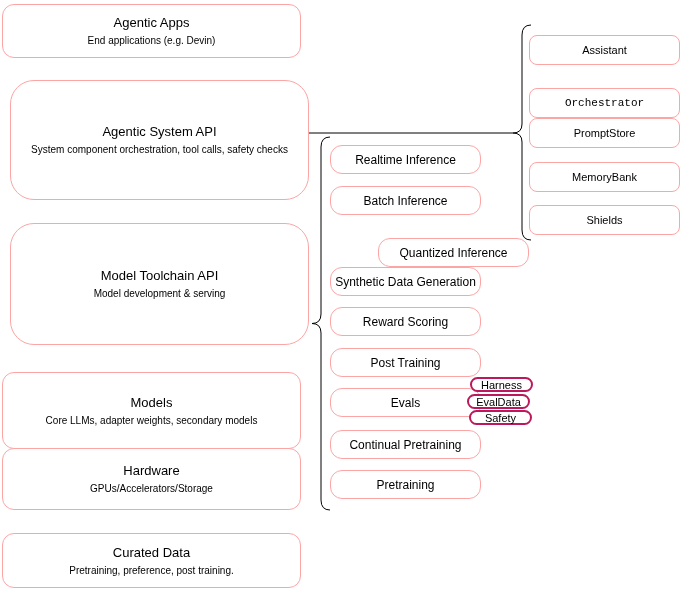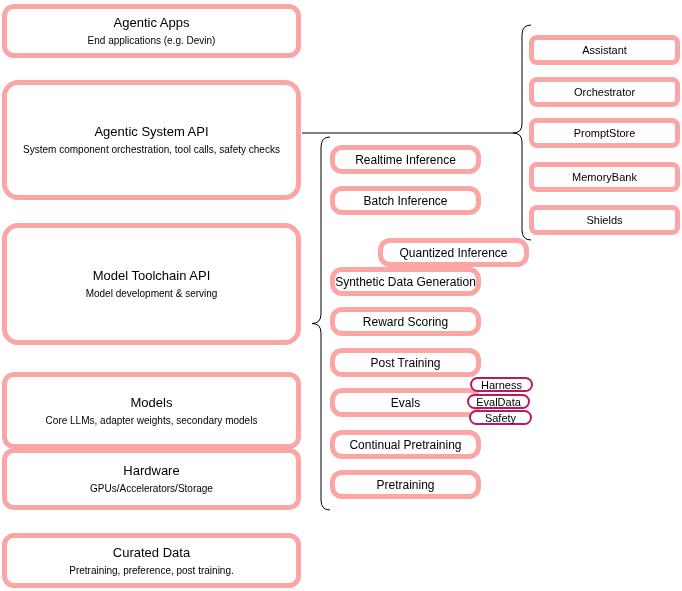--- a/index.html
+++ b/index.html
@@ -13,32 +13,32 @@
     overflow: hidden;
   }
   svg.wires {
     position: absolute;
     left: 0; top: 0;
     width: 682px; height: 591px;
     z-index: 1;
   }
   .node {
     position: absolute;
-    border: 5px solid #fca5a5;
+    border: 1px solid #fca5a5;
     background: #ffffff;
     box-sizing: border-box;
     display: flex;
     flex-direction: column;
     align-items: center;
     justify-content: center;
     text-align: center;
     z-index: 2;
   }
   .lcol { left: 2px; width: 299px; }
-  .r-lg { border-radius: 16px; }
+  .r-lg { border-radius: 24px; margin-left: 8px; }
   .r-md { border-radius: 12px; }
   .node .title { font-size: 13px; line-height: 15px; white-space: nowrap; }
   .node .subtitle { font-size: 10px; line-height: 12px; margin-top: 5px; white-space: nowrap; }
   .mid {
     left: 330px; width: 151px; height: 29px;
     border-radius: 12px; font-size: 12px; white-space: nowrap;
   }
   .rcol {
     left: 529px; width: 151px; height: 30px;
     border-radius: 8px; font-size: 11px; white-space: nowrap;
@@ -133,21 +133,21 @@
   <div class="tag" style="left:467px; top:394px; width:63px; height:15px;">
     <span>EvalData</span>
   </div>
   <div class="tag" style="left:469px; top:410px; width:63px; height:15px;">
     <span>Safety</span>
   </div>
 
   <div class="node rcol" style="top:35px;">
     <span>Assistant</span>
   </div>
-  <div class="node rcol" style="top:77px;">
+  <div class="node rcol" style="top:88px;font-family:Liberation Mono, monospace;">
     <span>Orchestrator</span>
   </div>
   <div class="node rcol" style="top:118px;">
     <span>PromptStore</span>
   </div>
   <div class="node rcol" style="top:162px;">
     <span>MemoryBank</span>
   </div>
   <div class="node rcol" style="top:205px;">
     <span>Shields</span>

